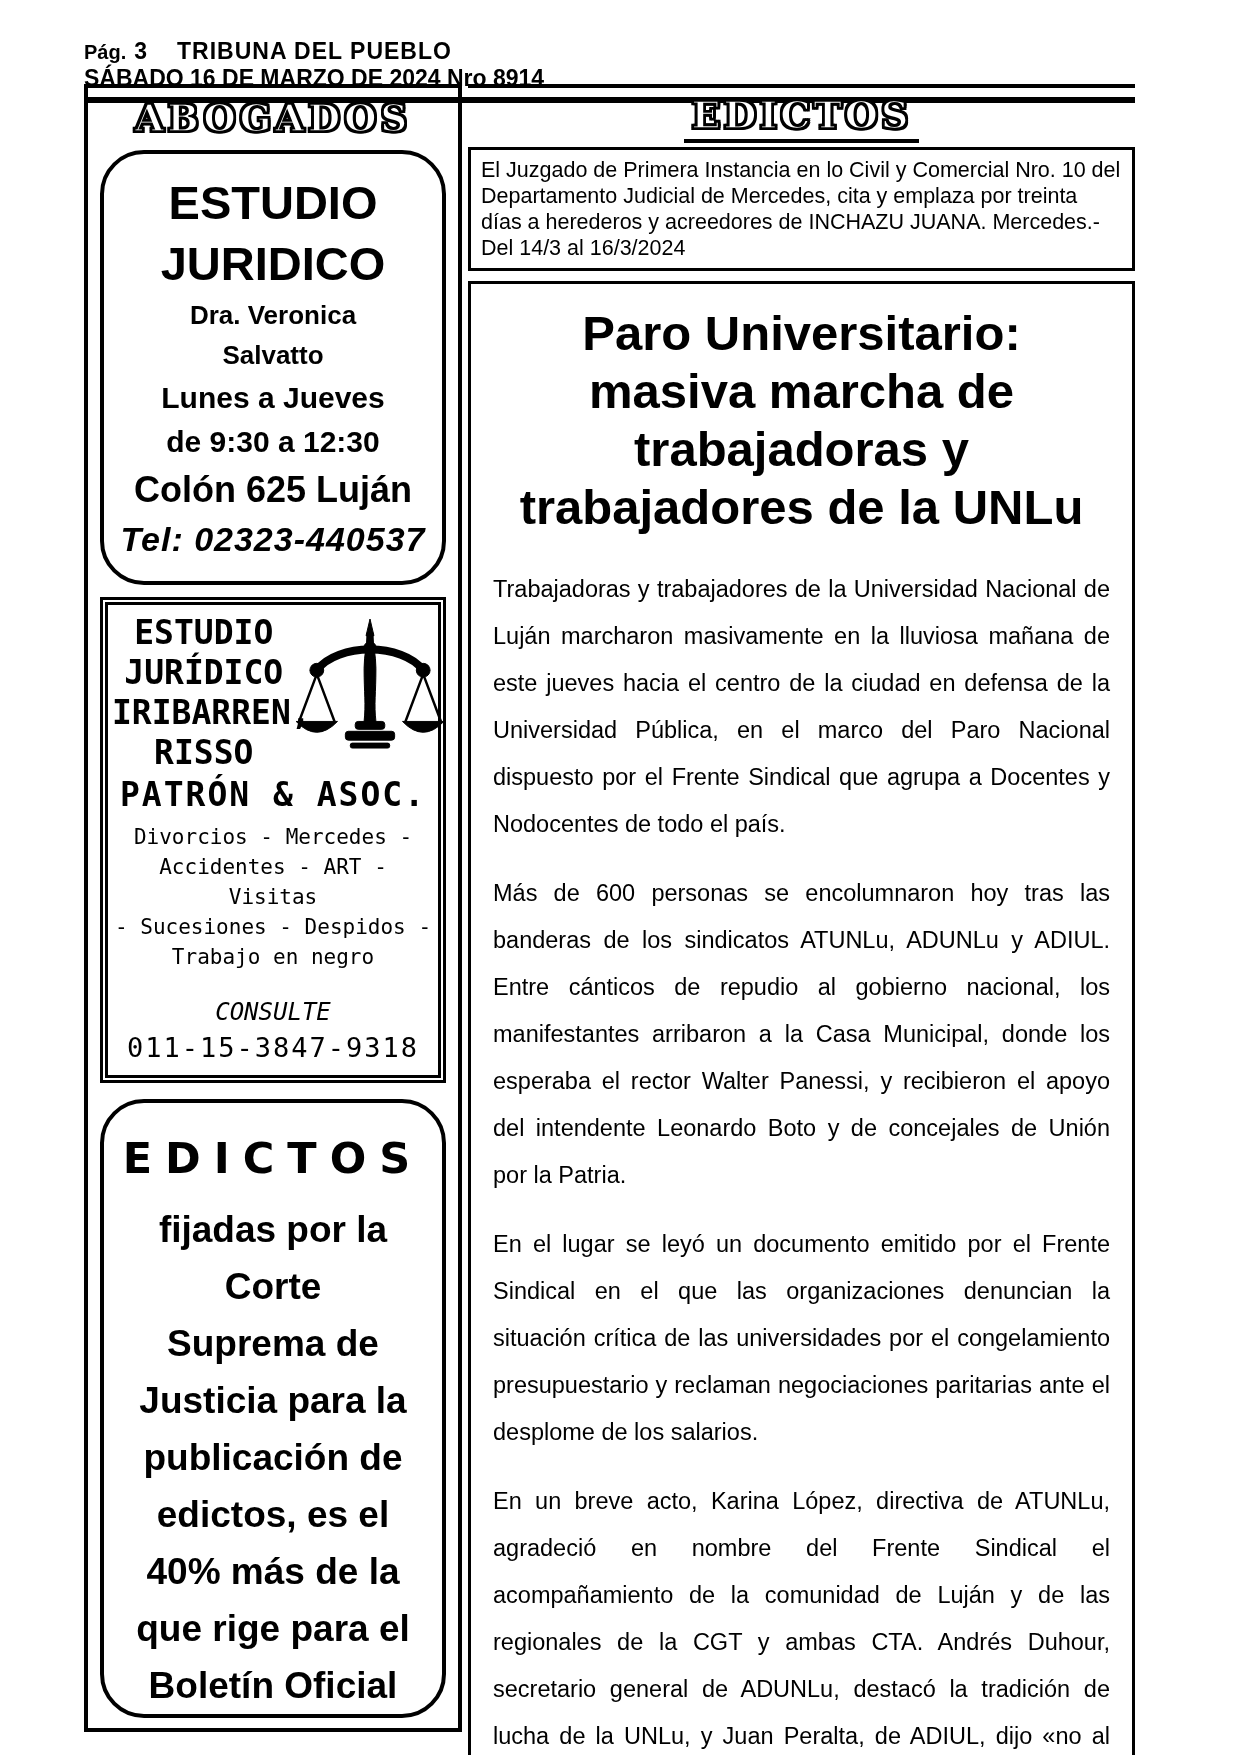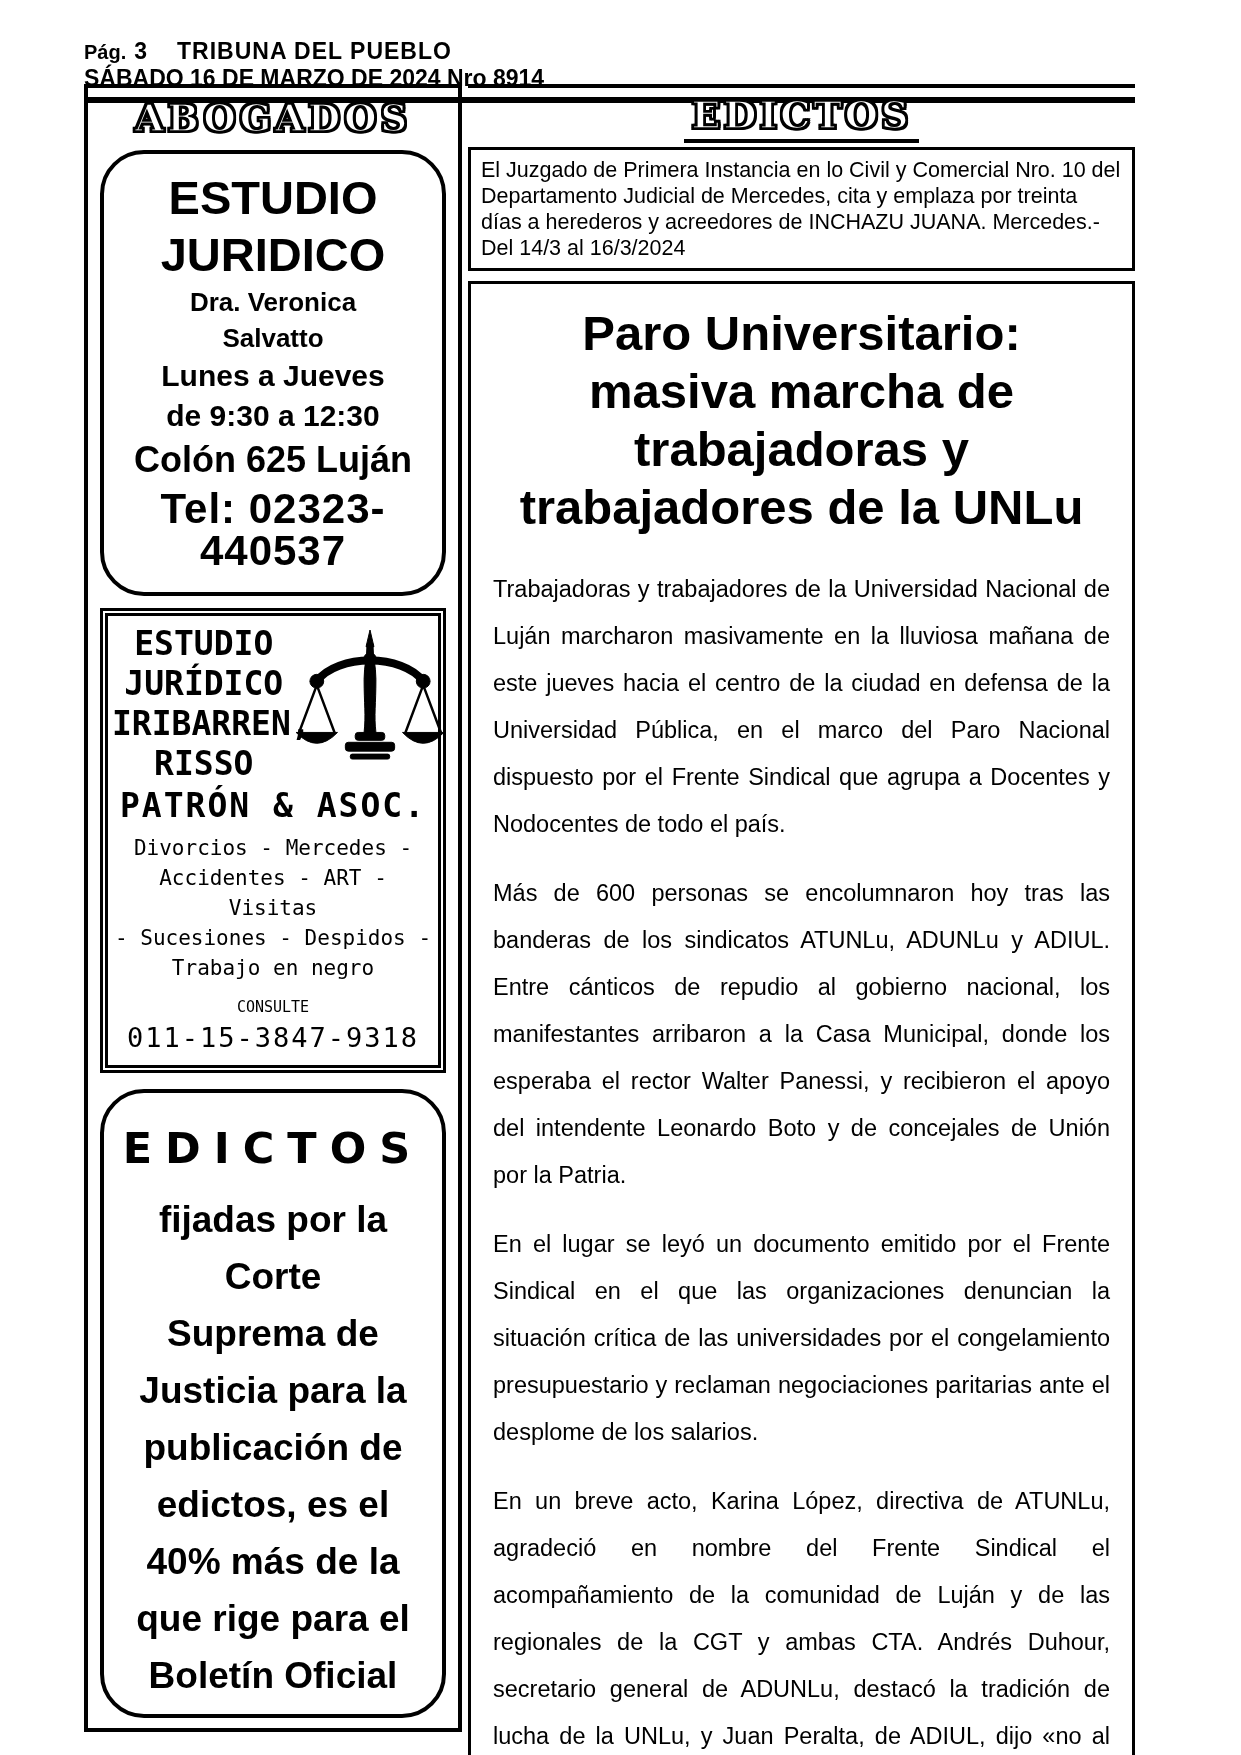--- a/index.html
+++ b/index.html
@@ -38,30 +38,30 @@
 
   
   .ad-salvatto { border:4px solid #000; border-radius:44px; margin:4px 2px 12px;
                  height:446px; box-sizing:border-box; padding:10px 4px;
                  display:flex; flex-direction:column; justify-content:space-evenly;
                  align-items:center; text-align:center; }
   .sv-big    { font-size:47px; font-weight:bold; line-height:1; }
   .sv-name   { font-size:26px; font-weight:bold; line-height:1; }
   .sv-hours  { font-size:30px; font-weight:600; line-height:1; }
   .sv-addr   { font-size:36px; font-weight:bold; line-height:1; }
-  .sv-tel    { font-size:42px; font-weight:bold; line-height:1; letter-spacing:1px; }
+  .sv-tel    { font-size:34px; font-weight:bold; line-height:1; letter-spacing:1px;font-style:italic; }
 
   .ad-iribarren { border:8px double #000; margin:0 2px 4px; padding:8px 4px 12px;
                   text-align:center; font-family:"DejaVu Sans Mono", monospace; }
   .irb-top { display:flex; align-items:flex-start; }
   .irb-names { width:57%; font-weight:bold; font-size:33px; line-height:40px; }
   .irb-icon-wrap { width:43%; padding-top:6px; }
   .irb-wide { font-weight:bold; font-size:33px; letter-spacing:2px; margin-top:2px; }
   .irb-services { font-size:21px; line-height:30px; margin-top:8px; }
-  .irb-consult { font-size:15px; margin-top:15px; }
+  .irb-consult { font-size:24px; margin-top:26px;font-style:italic; }
   .irb-phone { font-size:27px; letter-spacing:2px; margin-top:6px; }
 
   .ad-tariff { border:4px solid #000; border-radius:44px; margin:12px 2px 2px;
                flex:1; text-align:center; padding-top:30px; box-sizing:border-box; }
   .tariff-title { font-size:43px; font-weight:900; letter-spacing:13px;
                   margin-bottom:18px; font-family:"DejaVu Sans", sans-serif; }
   .tariff-line { font-size:37px; font-weight:600; line-height:57px; }
 
   
   .notice-box { border:3px solid #000; margin:2px 0 0; padding:7px 10px;

